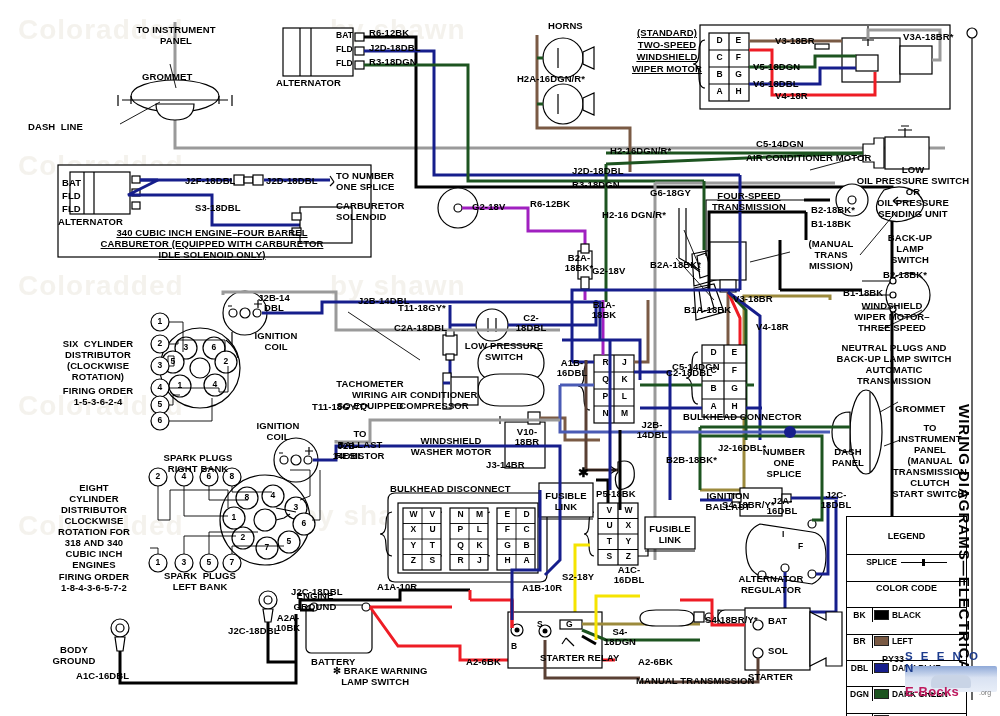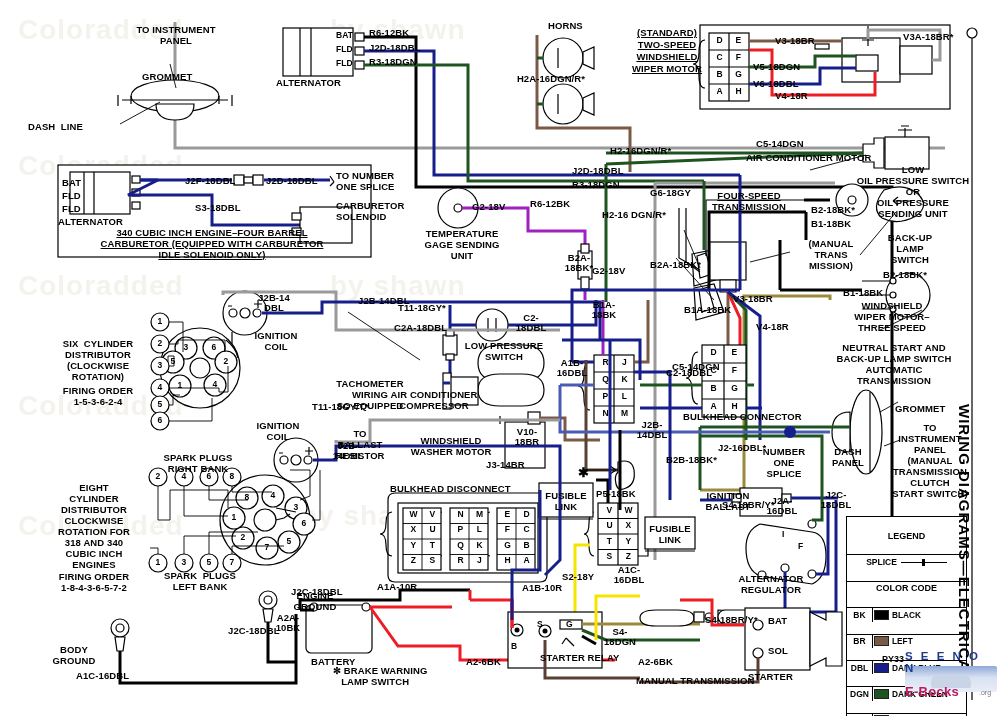--- a/index.html
+++ b/index.html
@@ -544,23 +544,20 @@
   <div class="lbl" style="left:58px;top:217px;">ALTERNATOR</div>
   <div class="lbl" style="left:336px;top:170px;width:80px;line-height:11px;">TO NUMBER
 ONE SPLICE</div>
   <div class="lbl" style="left:336px;top:200px;width:80px;line-height:11px;">CARBURETOR
 SOLENOID</div>
   <div class="lbl c u" style="left:62px;top:227px;width:300px;line-height:11px;">340 CUBIC INCH ENGINE–FOUR BARREL
 CARBURETOR (EQUIPPED WITH CARBURETOR
 IDLE SOLENOID ONLY)</div>
 
   <div class="lbl" style="left:472px;top:202px;">G2-18V</div>
-  <div class="lbl c" style="left:412px;top:228px;width:100px;line-height:11px;">TEMPERATURE
-GAGE SENDING
-UNIT</div>
   <div class="lbl" style="left:530px;top:199px;">R6-12BK</div>
   <div class="lbl" style="left:592px;top:266px;">G2-18V</div>
 
   <div class="lbl" style="left:756px;top:139px;">C5-14DGN</div>
   <div class="lbl" style="left:746px;top:153px;">AIR CONDITIONER MOTOR</div>
   <div class="lbl c" style="left:838px;top:164px;width:150px;line-height:11px;">LOW
 OIL PRESSURE SWITCH
 OR
 OIL PRESSURE
 SENDING UNIT</div>
@@ -579,21 +576,21 @@
   <div class="lbl" style="left:883px;top:270px;">B2-18BK*</div>
   <div class="lbl" style="left:843px;top:288px;">B1-18BK</div>
   <div class="lbl c" style="left:650px;top:260px;width:46px;line-height:10px;">B2A-18BK*</div>
   <div class="lbl c" style="left:684px;top:305px;width:40px;line-height:10px;">B1A-18BK</div>
   <div class="lbl c" style="left:733px;top:294px;width:34px;line-height:10px;">V3-18BR</div>
   <div class="lbl c" style="left:756px;top:322px;width:30px;line-height:10px;">V4-18R</div>
   <div class="lbl c" style="left:739px;top:300px;width:30px;line-height:10px;"></div>
   <div class="lbl c" style="left:840px;top:300px;width:104px;line-height:11px;">WINDSHIELD
 WIPER MOTOR–
 THREE SPEED</div>
-  <div class="lbl c" style="left:830px;top:342px;width:128px;line-height:11px;">NEUTRAL START AND
+  <div class="lbl c" style="left:830px;top:342px;width:128px;line-height:11px;">NEUTRAL PLUGS AND
 BACK-UP LAMP SWITCH
 AUTOMATIC
 TRANSMISSION</div>
 
   <div class="lbl sm c" style="left:704px;top:348px;width:19px;">D</div>
   <div class="lbl sm c" style="left:725px;top:348px;width:19px;">E</div>
   <div class="lbl sm c" style="left:704px;top:366px;width:19px;">C</div>
   <div class="lbl sm c" style="left:725px;top:366px;width:19px;">F</div>
   <div class="lbl sm c" style="left:704px;top:384px;width:19px;">B</div>
   <div class="lbl sm c" style="left:725px;top:384px;width:19px;">G</div>

